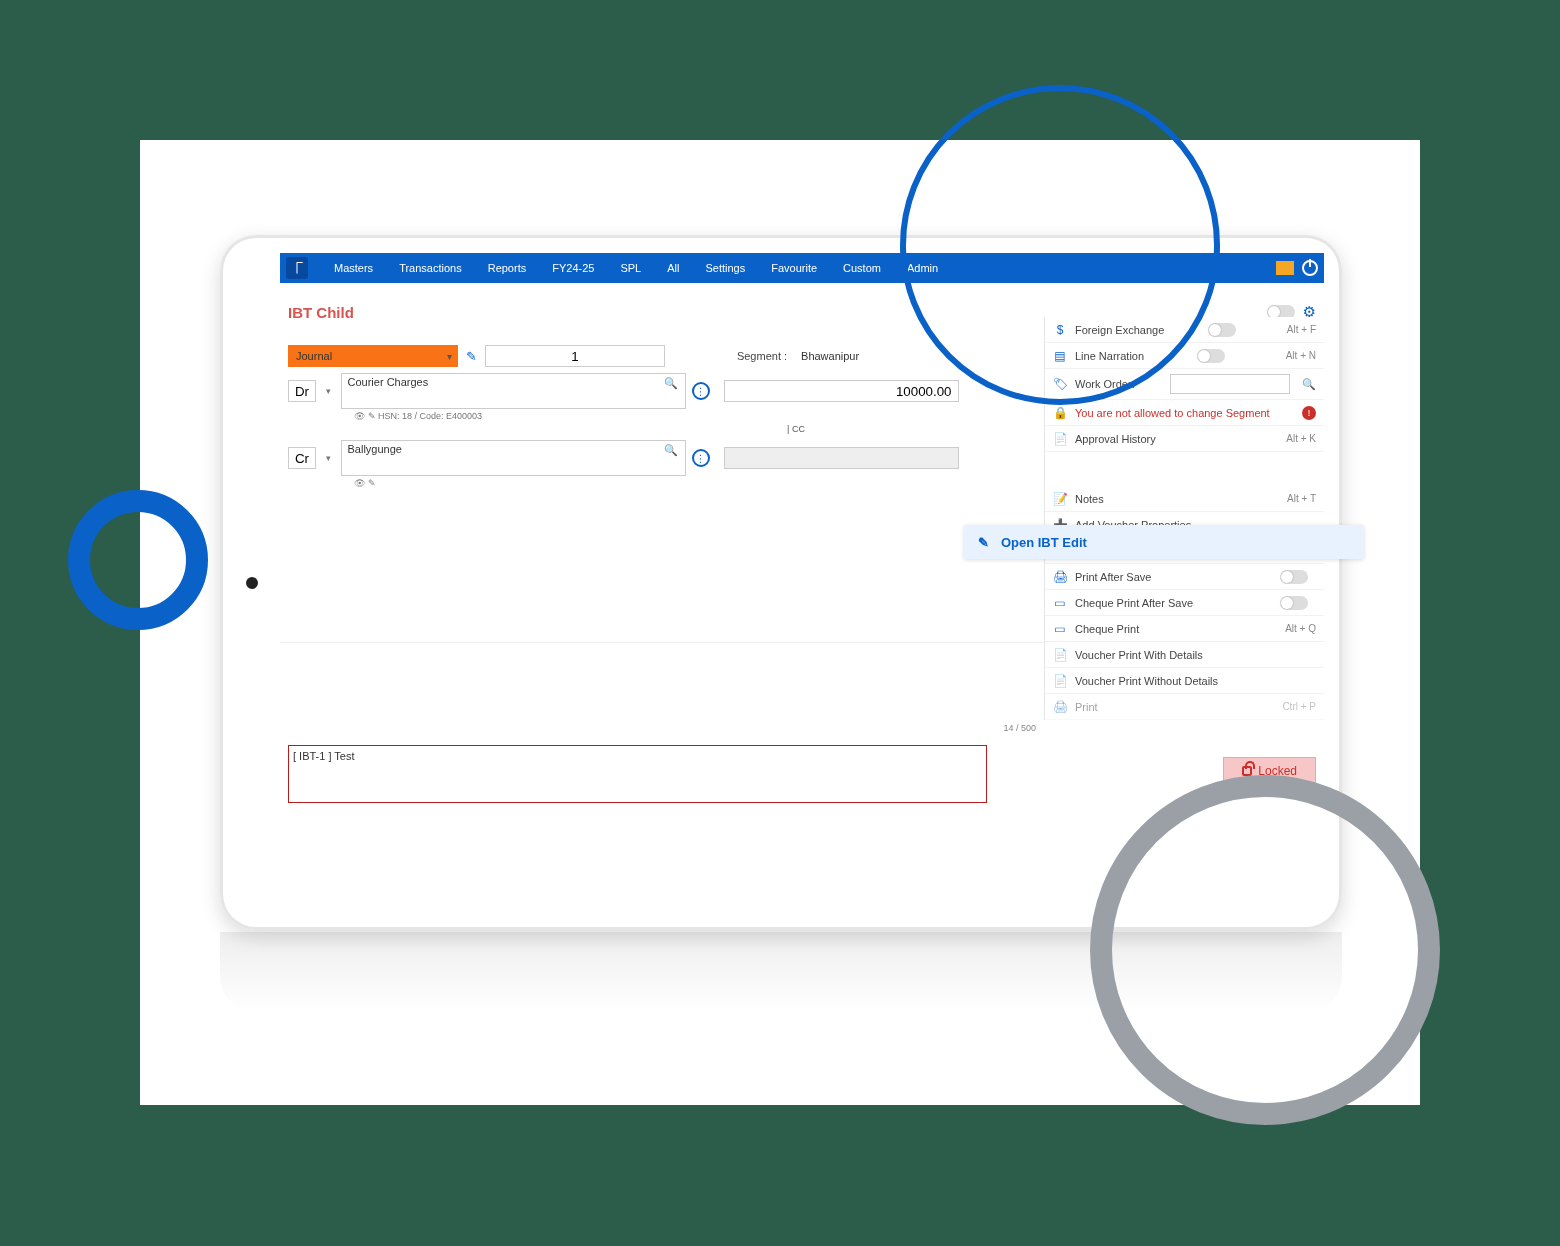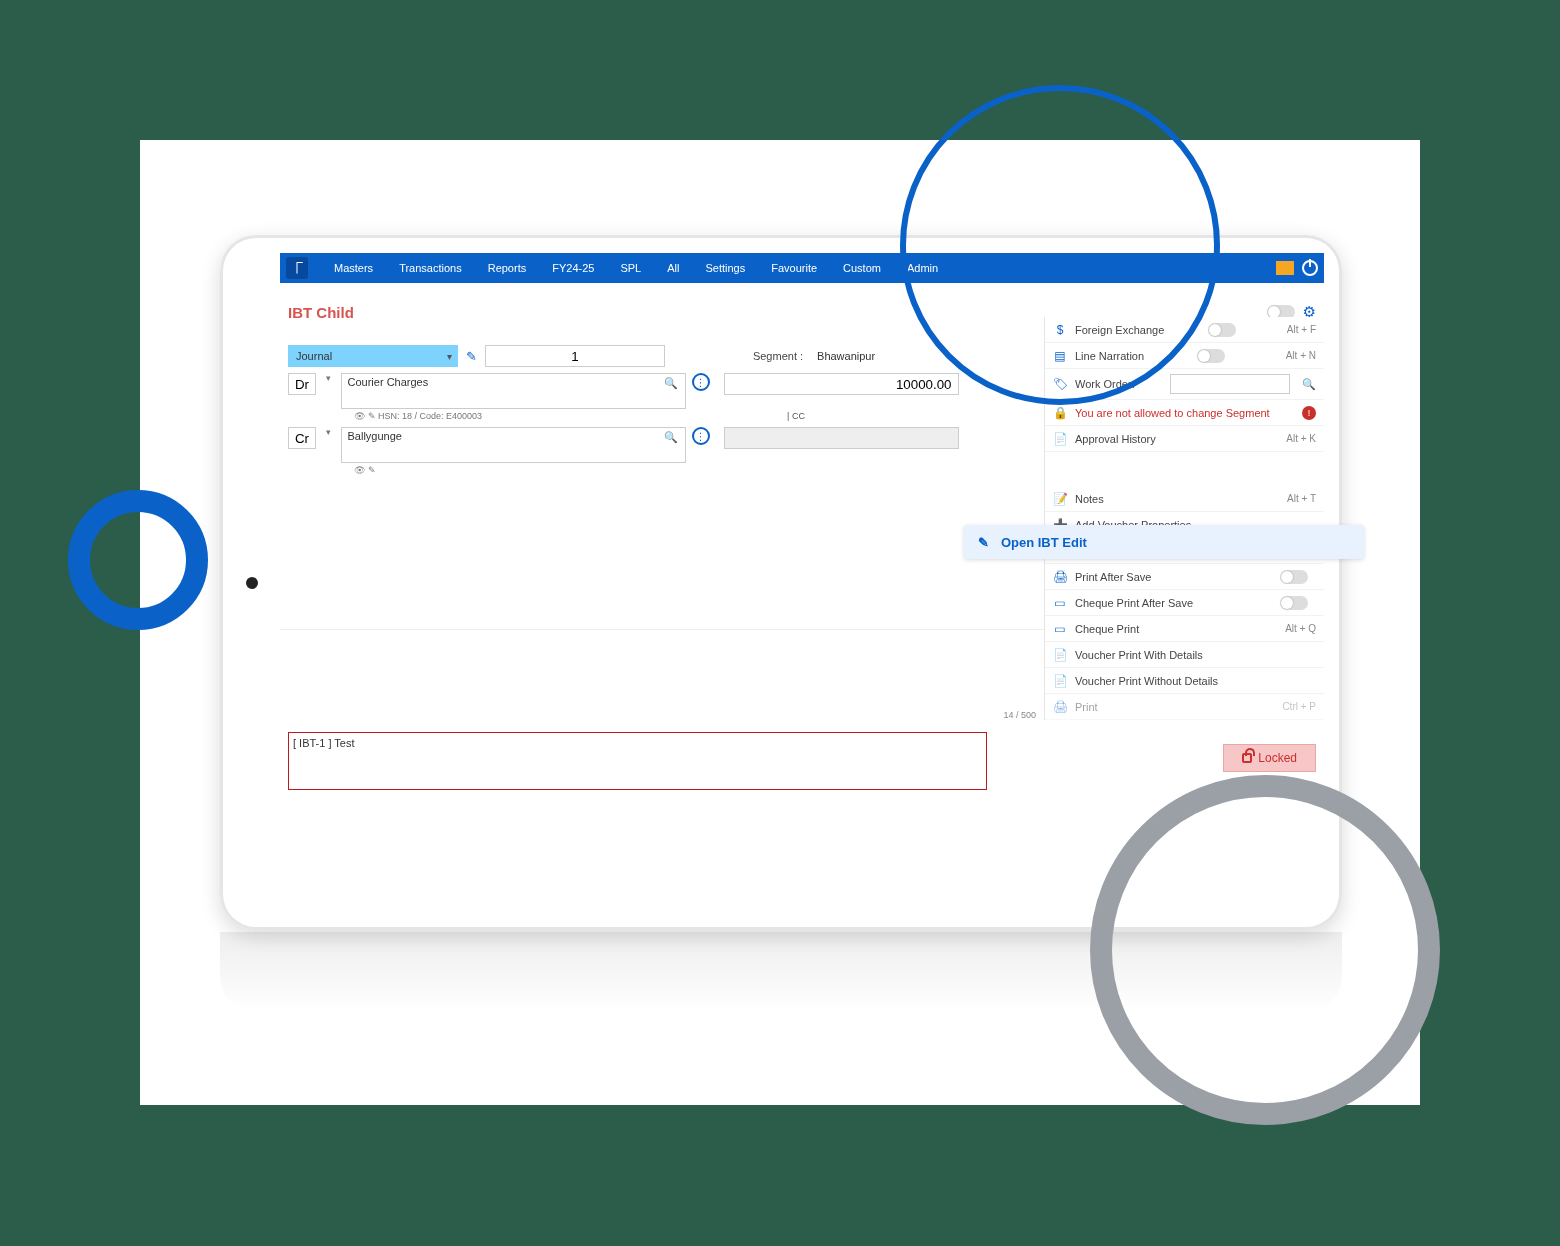--- a/index.html
+++ b/index.html
@@ -32,40 +32,40 @@
   
   .title-row { display:flex; align-items:center; padding: 20px 8px; }
   .page-title { color:#d9534f; font-weight:bold; font-size:15px; }
   .title-row .spacer { flex:1; }
   .toggle { width:28px;height:14px;background:#ddd;border-radius:7px;position:relative;margin-right:8px; }
   .toggle::after{content:'';position:absolute;width:12px;height:12px;background:#fff;border-radius:50%;top:1px;left:1px;box-shadow:0 0 2px rgba(0,0,0,.3);}
   .gear { color:#0a62c9; font-size:15px; }
 
   
   .form-top { display:flex; align-items:center; gap:8px; padding: 4px 8px; }
-  .journal-pill { background:#7dd3fc; color:#333; padding:3px 8px; width:170px; position:relative; height:22px; display:flex; align-items:center; }
+  .journal-pill { background:#f97316; color:#333; padding:3px 8px; width:170px; position:relative; height:22px; display:flex; align-items:center; }
   .journal-pill::after{content:'▾';position:absolute;right:6px;color:#555;font-size:10px;}
   .edit-pencil{color:#0a62c9;font-size:13px;}
   .num-box{border:1px solid #ccc;height:22px;width:180px;text-align:center;padding:2px;}
-  .segment-label{margin-left:80px;color:#444;}
+  .segment-label{margin-left:64px;color:#444;}
 
   
   .grid-header{display:flex;padding:2px 8px;color:#444;margin-top:4px;}
   .col-ledgers{margin-left:100px;}
   .col-debit{margin-left:auto;margin-right:20px;}
-  .entry-row{display:flex;align-items:flex-start;gap:6px;padding:2px 8px;}
+  .entry-row{display:flex;align-items:center;gap:6px;padding:2px 8px;}
   .drcr{border:1px solid #ccc;height:22px;width:28px;text-align:center;padding:2px;}
   .chev{color:#777;font-size:9px;padding:0 4px;}
   .ledger-box{border:1px solid #ccc;height:36px;flex:0 0 345px;padding:2px 6px;position:relative;}
   .ledger-box .srch{position:absolute;right:6px;top:3px;color:#bbb;}
   .circle-btn{width:18px;height:18px;border:2px solid #0a62c9;border-radius:50%;color:#0a62c9;display:flex;align-items:center;justify-content:center;font-size:10px;}
   .debit-box{border:1px solid #ccc;height:22px;width:235px;text-align:right;padding:2px 6px;margin-left:8px;}
   .debit-box.grey{background:#eee;}
   .meta-row{font-size:9px;color:#777;padding:0 8px 4px 74px;display:flex;}
-  .meta-row .cc{margin-left:305px;color:#555;}
+  .meta-row .cc{margin-left:305px;color:#555;margin-top:13px;}
 
   
   .total-row{display:flex;justify-content:flex-end;padding:4px 22px;border-top:1px solid #eee;margin-top:150px;}
 
   
   .narration-wrap{padding:10px 8px 6px;margin-top:50px;}
   .count{font-size:9px;color:#888;text-align:right;padding-right:280px;margin-bottom:12px;}
   .narration{border:1px solid #b91c1c;height:58px;width:68%;padding:4px;font-size:11px;vertical-align:top;display:inline-block;}
   .locked-btn{float:right;background:#f7c6c6;border:1px solid #e8a8a8;color:#c9302c;padding:6px 18px;font-size:12px;margin-top:12px;display:flex;align-items:center;gap:6px;}
   .lock-ico{width:10px;height:10px;border:2px solid #c9302c;border-radius:2px;position:relative;}

